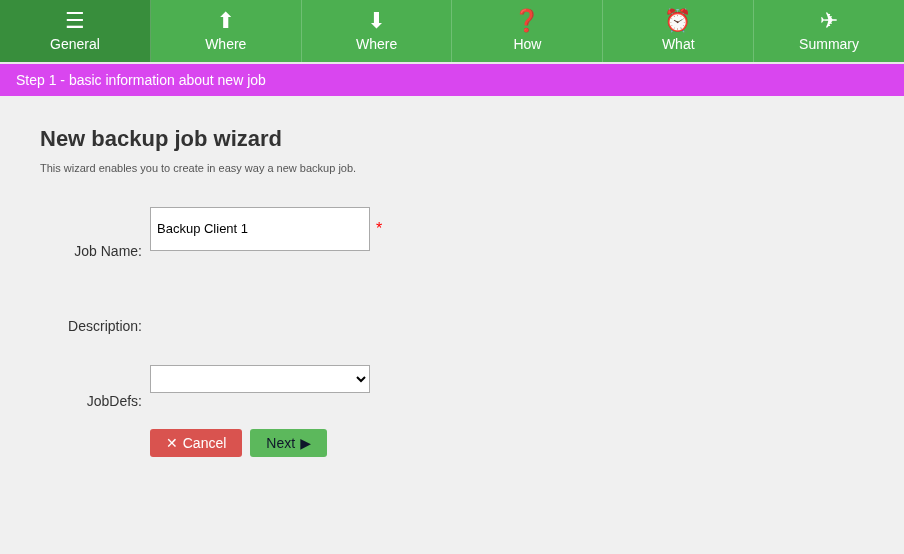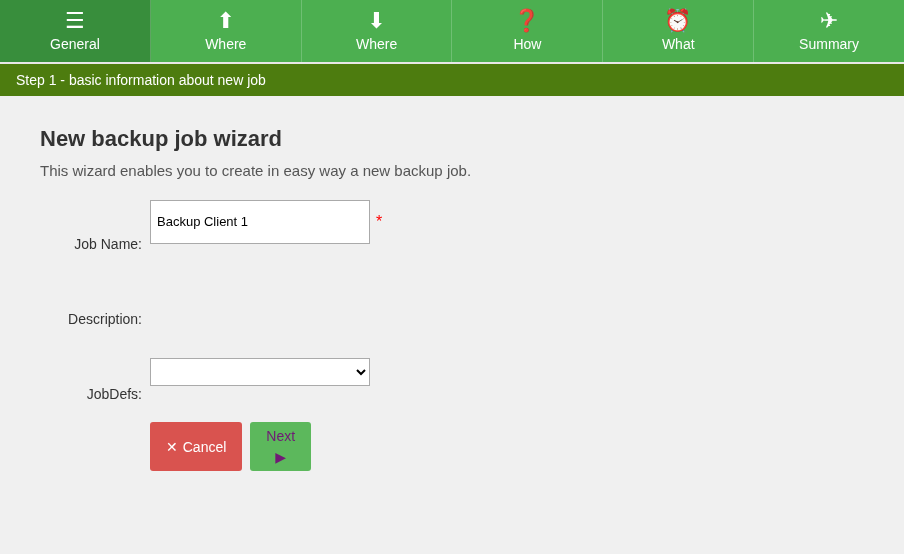--- a/index.html
+++ b/index.html
@@ -38,21 +38,21 @@
       font-size: 22px;
       line-height: 1;
     }
     .wizard-step-label {
       font-size: 14px;
       text-align: center;
     }
 
     
     .breadcrumb {
-      background: #4d7c0f;
+      background: #d946ef;
       color: white;
       padding: 8px 16px;
       font-size: 14px;
       margin-top: 2px;
     }
 
     
     .main-content {
       background: #f0f0f0;
       padding: 30px 40px;
@@ -61,22 +61,22 @@
 
     .wizard-title {
       font-size: 22px;
       font-weight: bold;
       color: #333;
       margin-bottom: 10px;
     }
 
     .wizard-subtitle {
       color: #555;
-      margin-bottom: 12px;
-      font-size: 15px;
+      margin-bottom: 24px;
+      font-size: 11px;
     }
 
     .form-table {
       margin-left: 0;
     }
 
     .form-row {
       display: flex;
       align-items: center;
       margin-bottom: 14px;
@@ -135,22 +135,21 @@
       border-radius: 3px;
     }
 
     .btn-cancel {
       background: #d9534f;
       color: white;
     }
 
     .btn-next {
       background: #5cb85c;
-      color: #701a75;
-      flex-direction: column;
+      color: #0f172a;
     }
   </style>
 </head>
 <body>
 
 <nav class="wizard-nav">
   <div class="wizard-step active">
     <span class="wizard-step-icon">☰</span>
     <span class="wizard-step-label">General</span>
   </div>

